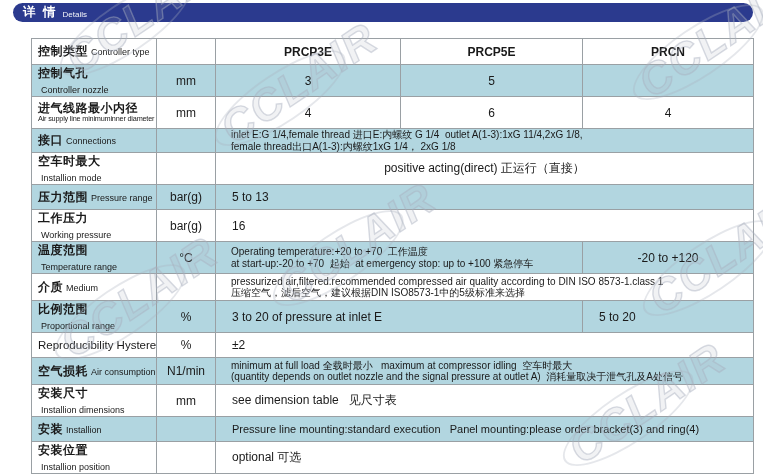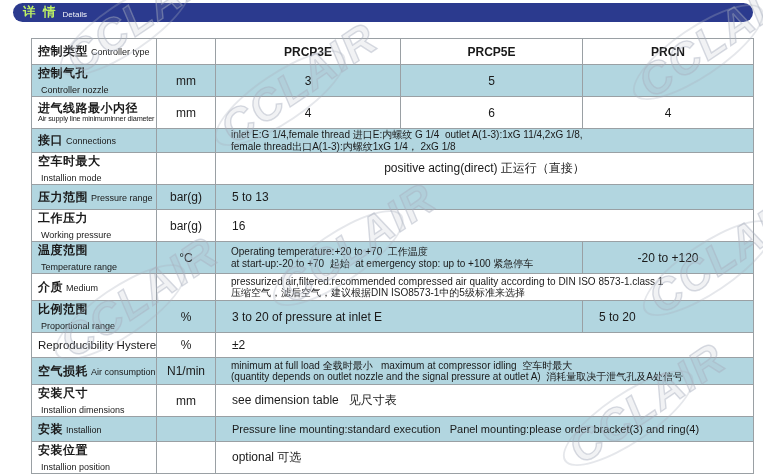--- a/index.html
+++ b/index.html
@@ -12,21 +12,21 @@
   *{box-sizing:border-box;margin:0;padding:0}
   html,body{background:#fff}
   body{font-family:"Liberation Sans","DejaVu Sans",sans-serif;color:var(--text)}
   .page{position:relative;width:763px;height:476px;background:#fff;overflow:hidden}
 
   .header-bar{
     position:absolute;left:13px;top:3px;width:740px;height:19px;
     background:var(--header-bg);border-radius:10px;
     display:flex;align-items:center;padding-left:10px;z-index:2;
   }
-  .header-bar .t-zh{color:#bef264;font-weight:bold;font-size:12.5px;letter-spacing:2px}
+  .header-bar .t-zh{color:#ffffff;font-weight:bold;font-size:12.5px;letter-spacing:2px}
   .header-bar .t-en{color:#fff;font-size:8px;margin-left:5px;margin-top:4px;font-weight:normal;opacity:.95}
 
   table.spec{
     position:absolute;left:31px;top:38px;width:722px;
     border-collapse:collapse;table-layout:fixed;z-index:1;
   }
   table.spec td{
     border:1px solid var(--border);
     vertical-align:middle;overflow:hidden;
     font-size:12px;

